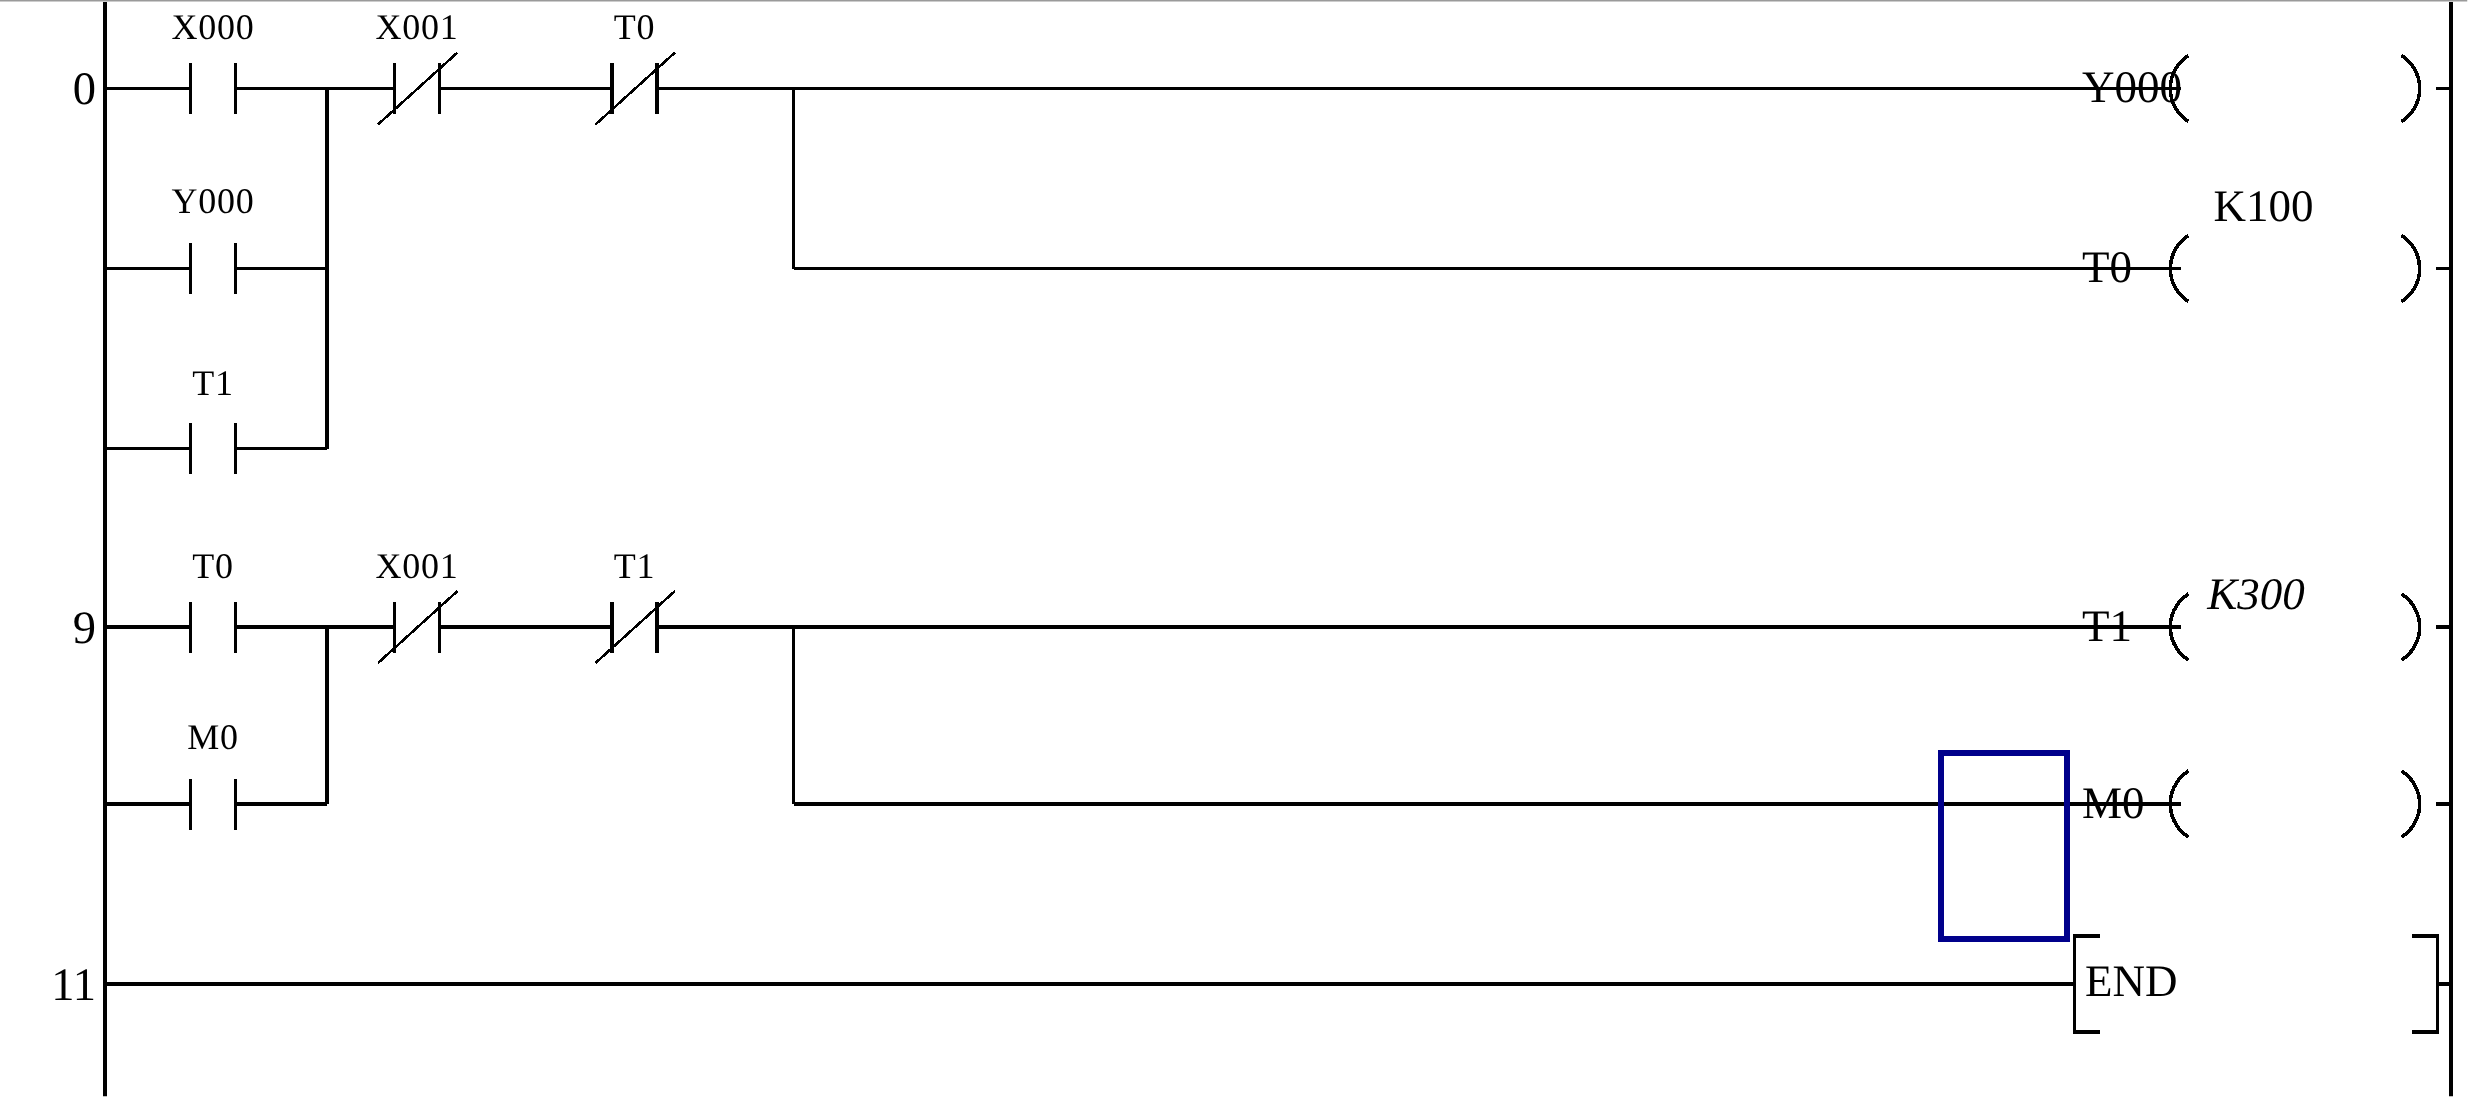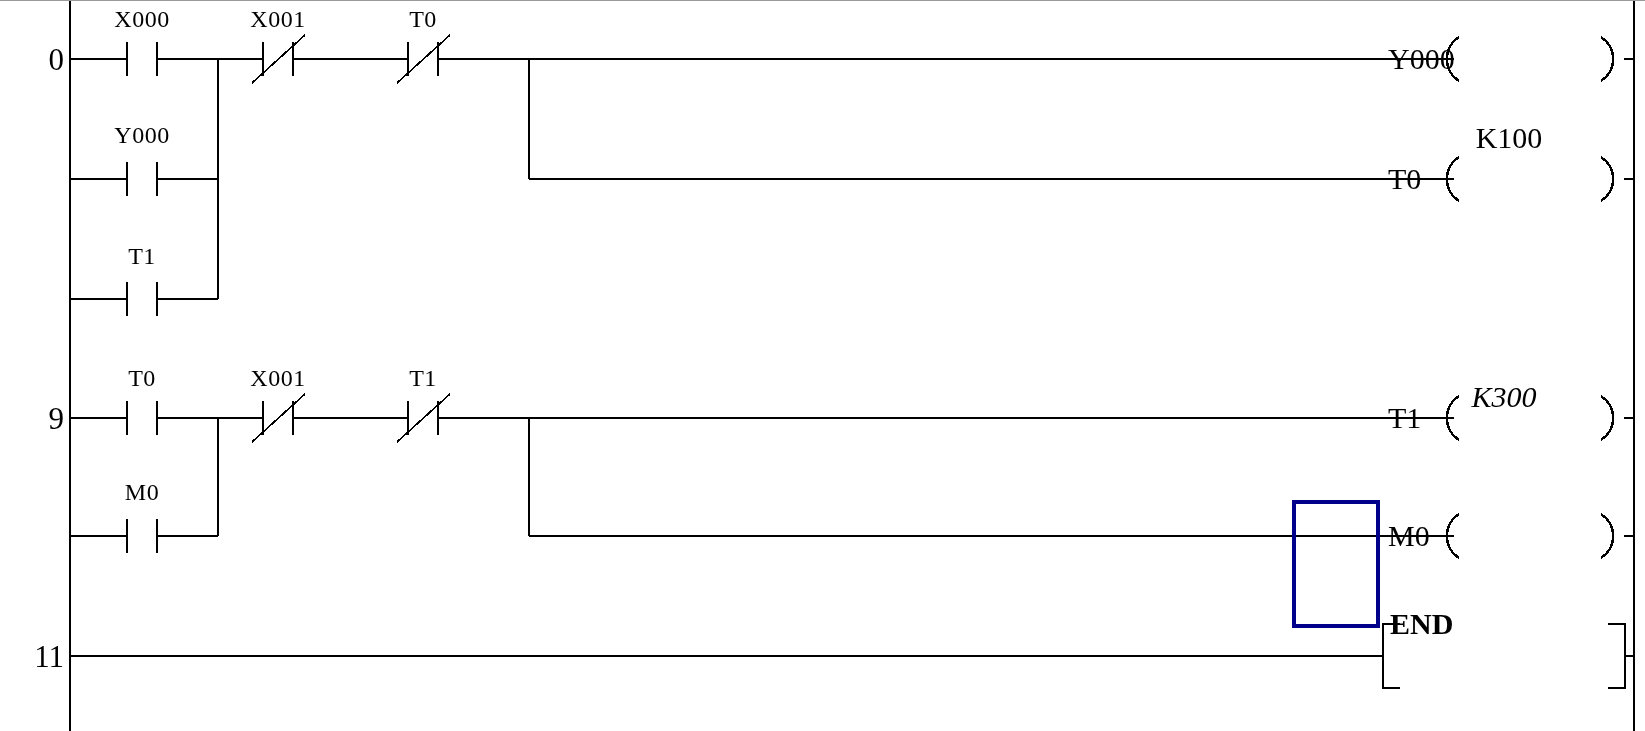--- a/index.html
+++ b/index.html
@@ -172,15 +172,15 @@
 
   <div class="lbl center" style="left:142px;top:365px;">T0</div>
   <div class="lbl center" style="left:278px;top:365px;">X001</div>
   <div class="lbl center" style="left:423px;top:365px;">T1</div>
   <div class="lbl center" style="left:142px;top:479px;">M0</div>
 
   <div class="coil-lbl" style="left:1388px;top:417px;">T1</div>
   <div class="preset" style="left:1504px;top:381px;font-style:italic;">K300</div>
   <div class="coil-lbl" style="left:1388px;top:535px;">M0</div>
 
-  <div class="endlbl" style="left:1390px;top:623px;font-weight:bold;">END</div>
+  <div class="endlbl" style="left:1390px;top:654px;">END</div>
 
 </div>
 
 </body></html>

